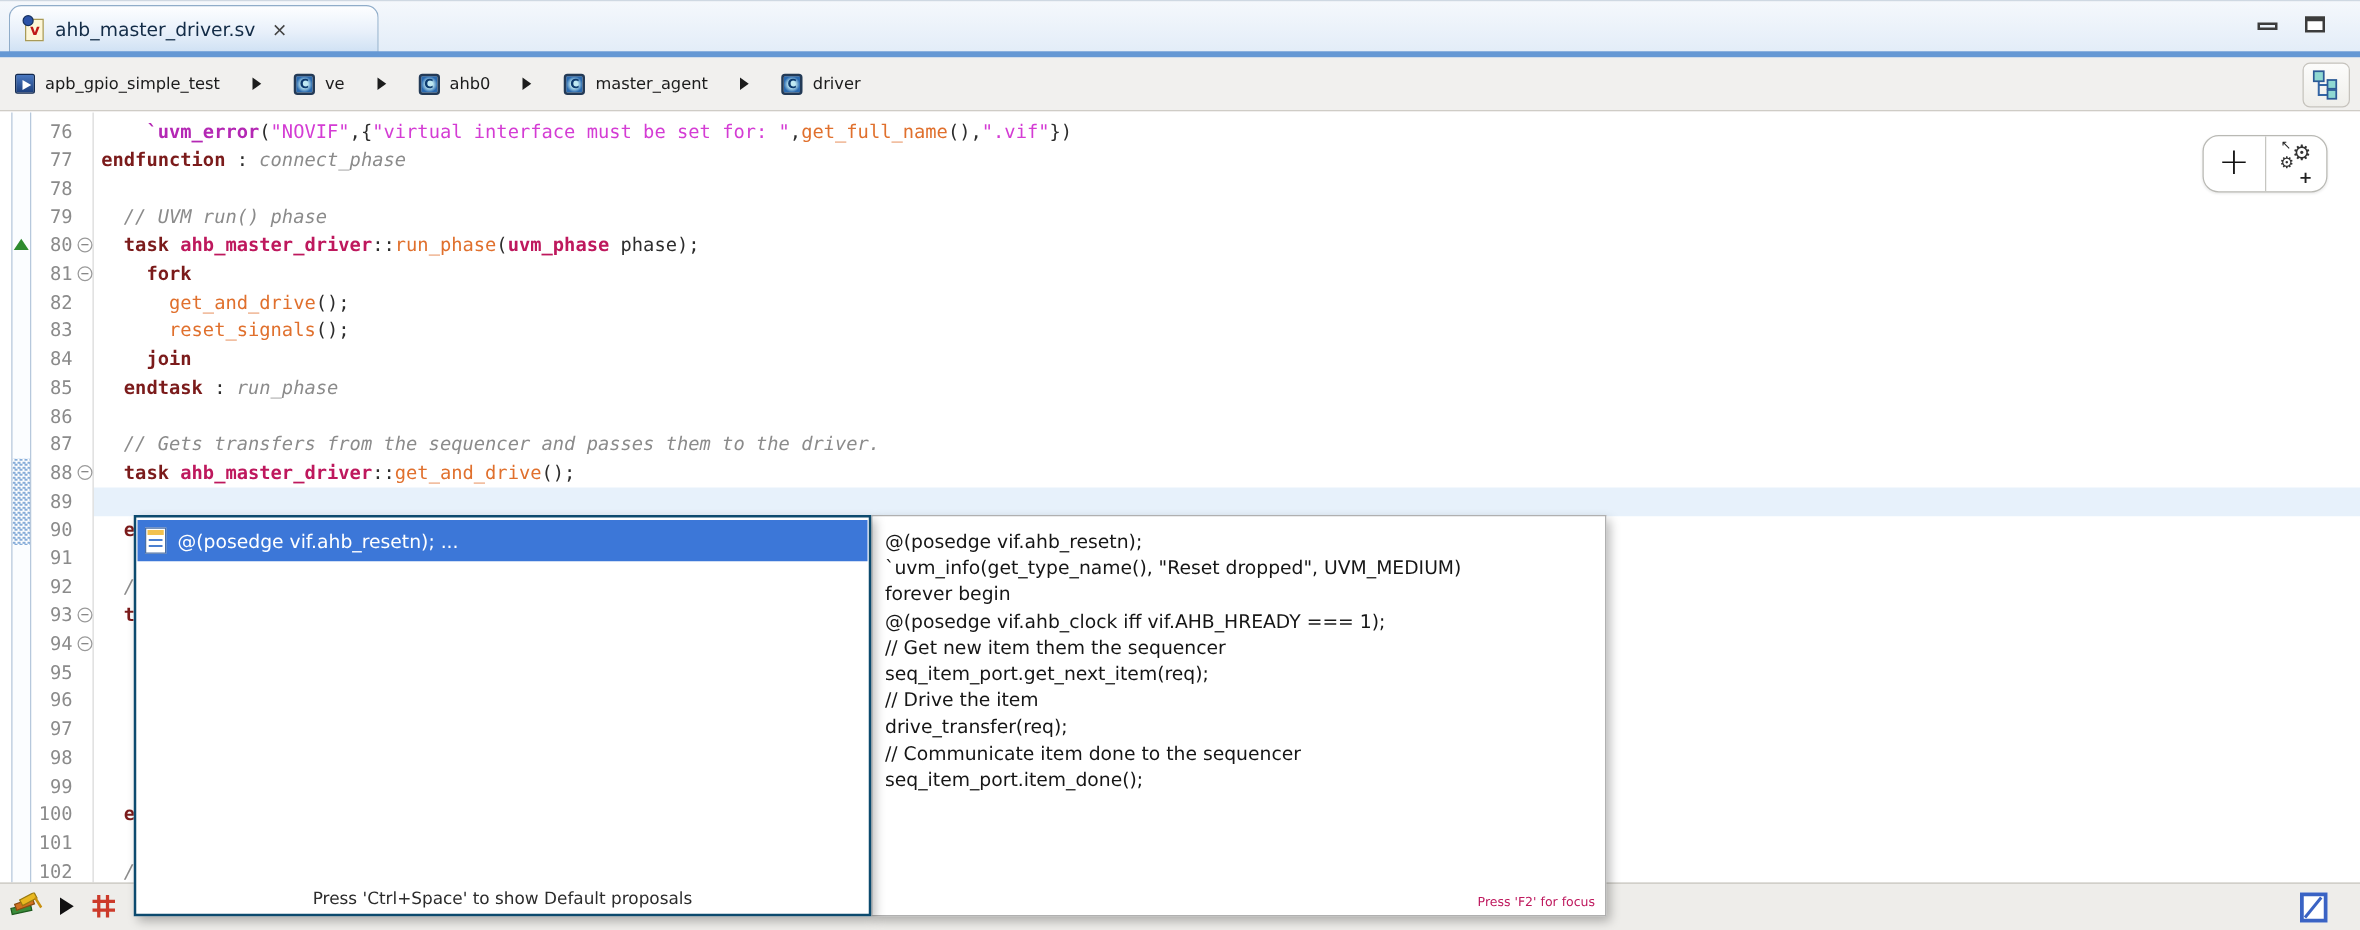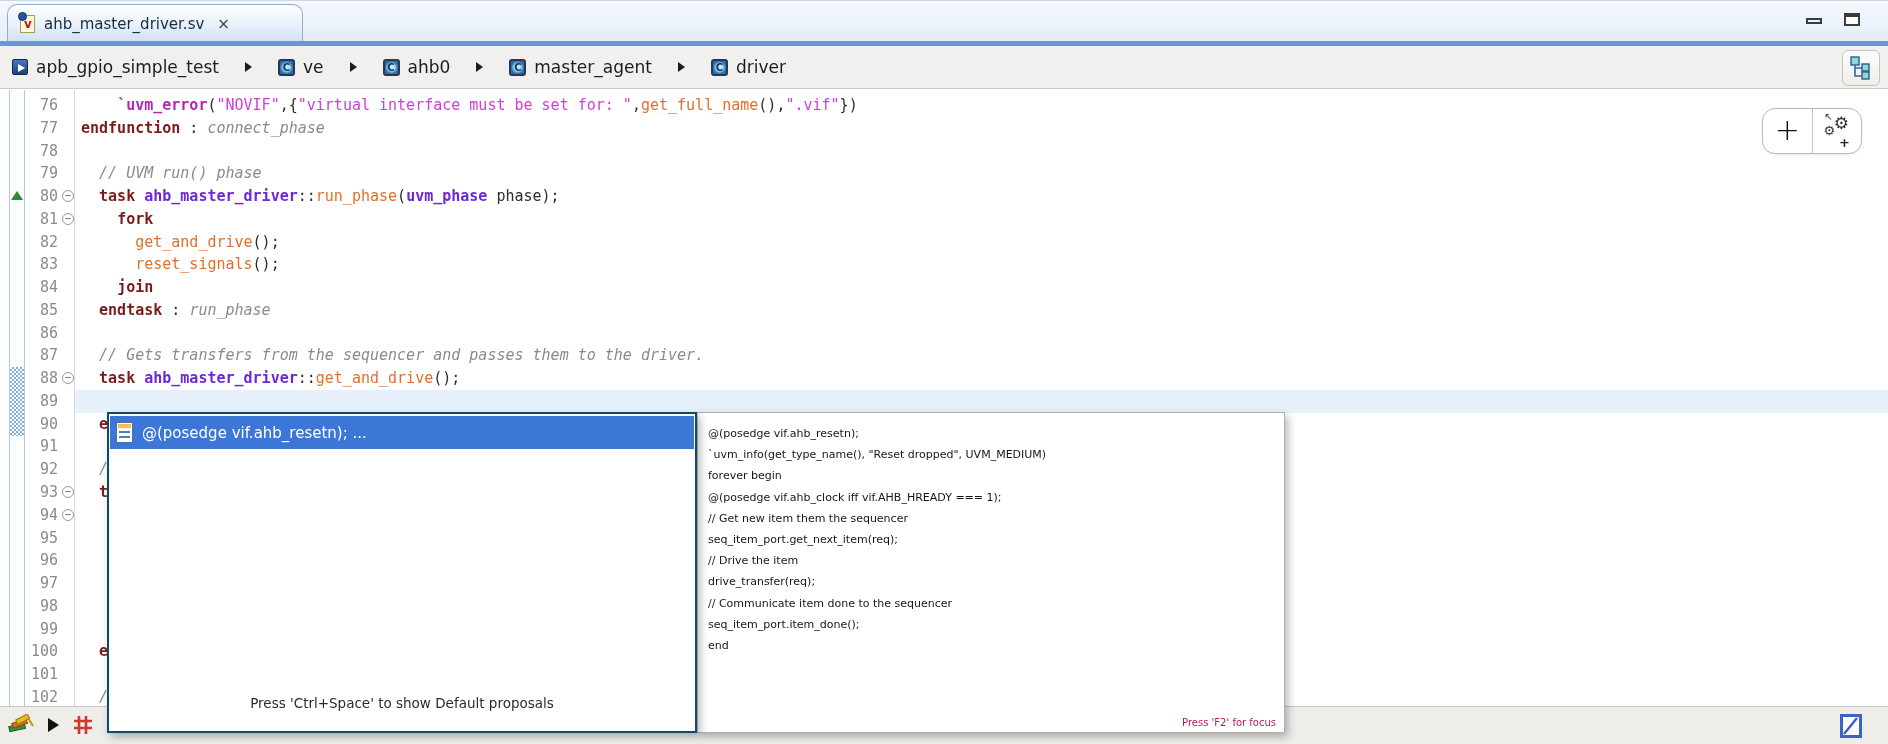--- a/index.html
+++ b/index.html
@@ -21,21 +21,21 @@
                          border-radius:50%; background:#2a52a8; border:1px solid #16305e; }
   .svfile-icon::after { content:"v"; position:absolute; left:3px; top:1px; font-size:12px; font-weight:bold; color:#c01818; }
   .winctl { position:absolute; top:12px; width:16px; height:13px; }
   #min-btn { right:66px; top:17px; height:6px; border:2px solid #3c3c3c; }
   #max-btn { right:28px; border:2px solid #3c3c3c; border-top:4px solid #3c3c3c; background:#fff; }
 
   
   #breadcrumb-bar { position:absolute; left:0; top:46px; width:1888px; height:43px;
                     background:#f1f0ee; border-bottom:1px solid #cfccc6; display:flex; align-items:center; padding-left:12px; }
   #breadcrumb { display:flex; align-items:center; gap:26px; }
-  .bc-item { display:flex; align-items:center; gap:8px; font-size:17px; color:#1c1c1c; cursor:default; }
+  .bc-item { display:flex; align-items:center; gap:8px; font-size:13px; color:#1c1c1c; cursor:default; }
   .bc-sep { width:0; height:0; border-left:7px solid #1c1c1c; border-top:5px solid transparent; border-bottom:5px solid transparent; }
   .module-icon { width:16px; height:16px; background:linear-gradient(#4a78c0,#1c3f7e); border:1px solid #12294f; border-radius:2px; position:relative; }
   .module-icon::after { content:""; position:absolute; left:5px; top:4px; width:0; height:0;
                         border-left:7px solid #fff; border-top:4px solid transparent; border-bottom:4px solid transparent; }
   .class-icon { width:17px; height:17px; border-radius:3px; position:relative;
                 background:radial-gradient(circle at 50% 50%, #bfe8f2 0 30%, #2a6ab0 70%); border:2px solid #233a56; }
   .class-icon::after { content:"C"; position:absolute; left:0; right:0; top:0px; text-align:center;
                        font-size:10px; font-weight:bold; color:#0c3a6e; line-height:13px; }
   #hierarchy-btn { position:absolute; right:8px; top:50px; width:38px; height:36px; border:1px solid #c6c3bd;
                    border-radius:6px; background:linear-gradient(#fcfcfb,#efeeea); display:flex; align-items:center; justify-content:center; }
@@ -52,21 +52,21 @@
   #current-line { position:absolute; left:71px; right:0; background:#e7f1fb; }
   #gutter { position:absolute; left:21px; top:4px; width:50px; font-family:"DejaVu Sans Mono",monospace; font-size:15px; color:#8b8b8b; }
   .gutter-row { position:relative; height:22.77px; line-height:22.77px; }
   .lineno { display:block; width:33px; text-align:right; }
   .fold-marker { position:absolute; left:37px; top:5px; width:12px; height:12px; border:1px solid #9a9a9a; border-radius:50%;
                  background:#fff; color:#777; font-size:11px; line-height:9px; text-align:center; }
   #code-layer { position:absolute; left:77px; top:4px; right:0; font-family:"DejaVu Sans Mono",monospace; font-size:15px; }
   .code-row { height:22.77px; line-height:22.77px; white-space:pre; }
   .tk-plain { color:#2d2d2d; }
   .tk-kw    { color:#7b1b1b; font-weight:bold; }
-  .tk-type  { color:#6d28d9; font-weight:bold; }
+  .tk-type  { color:#be185d; font-weight:bold; }
   .tk-fn    { color:#e0702d; }
   .tk-macro { color:#b428b4; font-weight:bold; }
   .tk-str   { color:#d43cd4; }
   .tk-cmt, .tk-lbl { color:#8b8b8b; font-style:italic; }
 
   
   #editor-toolbar { position:absolute; right:26px; top:108px; width:100px; height:46px; background:#fff;
                     border:1px solid #b9b9b4; border-radius:13px; display:flex; overflow:hidden;
                     box-shadow:0 1px 2px rgba(0,0,0,.08); }
   .fbtn { flex:1; display:flex; align-items:center; justify-content:center; cursor:default; }
@@ -80,25 +80,25 @@
   
   #proposal-panel { position:absolute; left:107px; top:412px; width:590px; height:321px; background:#fff;
                     border:2px solid #0c4a6e; box-shadow:3px 4px 8px rgba(0,0,0,.28); z-index:50; }
   #proposal-selected { position:absolute; left:1px; right:1px; top:2px; height:33px; background:#3c77d8;
                        display:flex; align-items:center; gap:9px; padding-left:6px; }
   #proposal-label { color:#fff; font-size:15px; }
   .snippet-icon { position:relative; width:17px; height:21px; background:#fff; border:1px solid #4a6fa5; }
   .snippet-icon::before { content:""; position:absolute; left:1px; top:1px; right:1px; height:4px; background:#f2c14e; }
   .snippet-icon::after { content:""; position:absolute; left:2px; top:8px; right:2px; height:9px;
                          background:repeating-linear-gradient(#4a7fd0 0 2px,#fff 2px 5px); }
-  #proposal-footer { position:absolute; left:0; right:0; bottom:20px; text-align:center; font-size:13.5px; color:#2c2c2c; }
+  #proposal-footer { position:absolute; left:0; right:0; bottom:4px; text-align:center; font-size:13.5px; color:#2c2c2c; }
   #preview-panel { position:absolute; left:697px; top:412px; width:588px; height:321px; background:#fff;
                    border:1px solid #b0b0b0; border-left:1px solid #c4c4c4; box-shadow:3px 4px 8px rgba(0,0,0,.28);
                    z-index:49; padding:10px 8px 0 10px; }
-  .prev-line { font-size:11px; line-height:21.2px; color:#161616; white-space:pre; }
+  .prev-line { font-size:15px; line-height:21.2px; color:#161616; white-space:pre; }
   #preview-footer { position:absolute; right:8px; bottom:4px; font-size:10px; color:#be185d; }
 
   
   #statusbar { position:absolute; left:0; top:706px; width:1888px; height:38px; background:#eeedea; border-top:1px solid #c8c5bf; }
   #status-left { position:absolute; left:8px; top:7px; display:flex; align-items:center; gap:14px; }
   .run-arrow { width:0; height:0; border-left:11px solid #111; border-top:7px solid transparent; border-bottom:7px solid transparent; }
   #smart-insert-toggle { position:absolute; right:26px; top:7px; width:22px; height:24px; border:3px solid #3a63c4; background:#fff; }
   #smart-insert-toggle svg { display:block; }
 </style>
 </head>
@@ -303,21 +303,20 @@
         <div class="prev-line">@(posedge vif.ahb_resetn);</div>
         <div class="prev-line">`uvm_info(get_type_name(), "Reset dropped", UVM_MEDIUM)</div>
         <div class="prev-line">forever begin</div>
         <div class="prev-line">@(posedge vif.ahb_clock iff vif.AHB_HREADY === 1);</div>
         <div class="prev-line">// Get new item them the sequencer</div>
         <div class="prev-line">seq_item_port.get_next_item(req);</div>
         <div class="prev-line">// Drive the item</div>
         <div class="prev-line">drive_transfer(req);</div>
         <div class="prev-line">// Communicate item done to the sequencer</div>
         <div class="prev-line">seq_item_port.item_done();</div>
-        <div class="prev-line">end</div>
       </div>
     <div id="preview-footer">Press 'F2' for focus</div>
   </div>
 
   <div id="statusbar">
     <div id="status-left">
       <svg width="26" height="22" viewBox="0 0 26 22">
         <rect x="1" y="11" width="16" height="5" fill="#3a8c3a" stroke="#1e5a1e" transform="rotate(-12 9 13)"></rect>
         <rect x="4" y="7" width="15" height="5" fill="#d07020" stroke="#8a4a10" transform="rotate(-20 11 9)"></rect>
         <rect x="8" y="3" width="13" height="5" fill="#e8b820" stroke="#9a7a10" transform="rotate(-28 14 5)"></rect>

